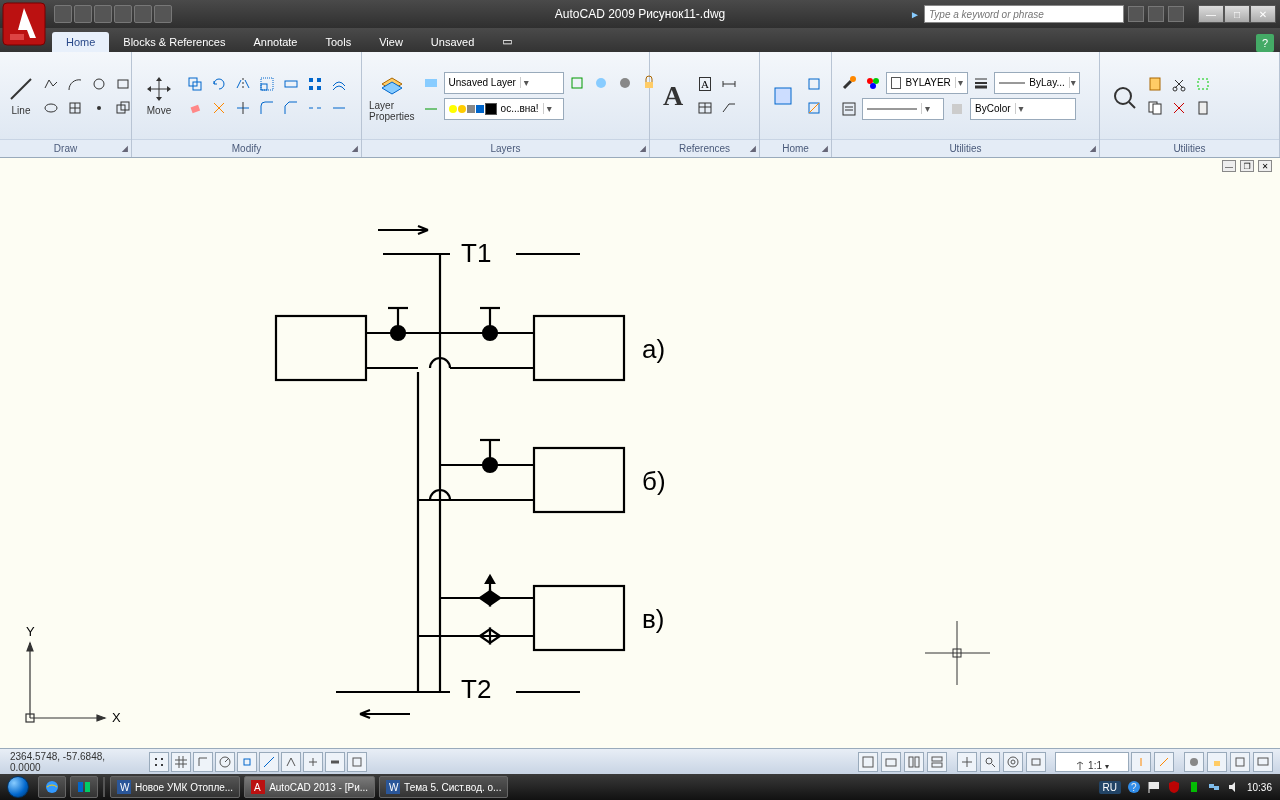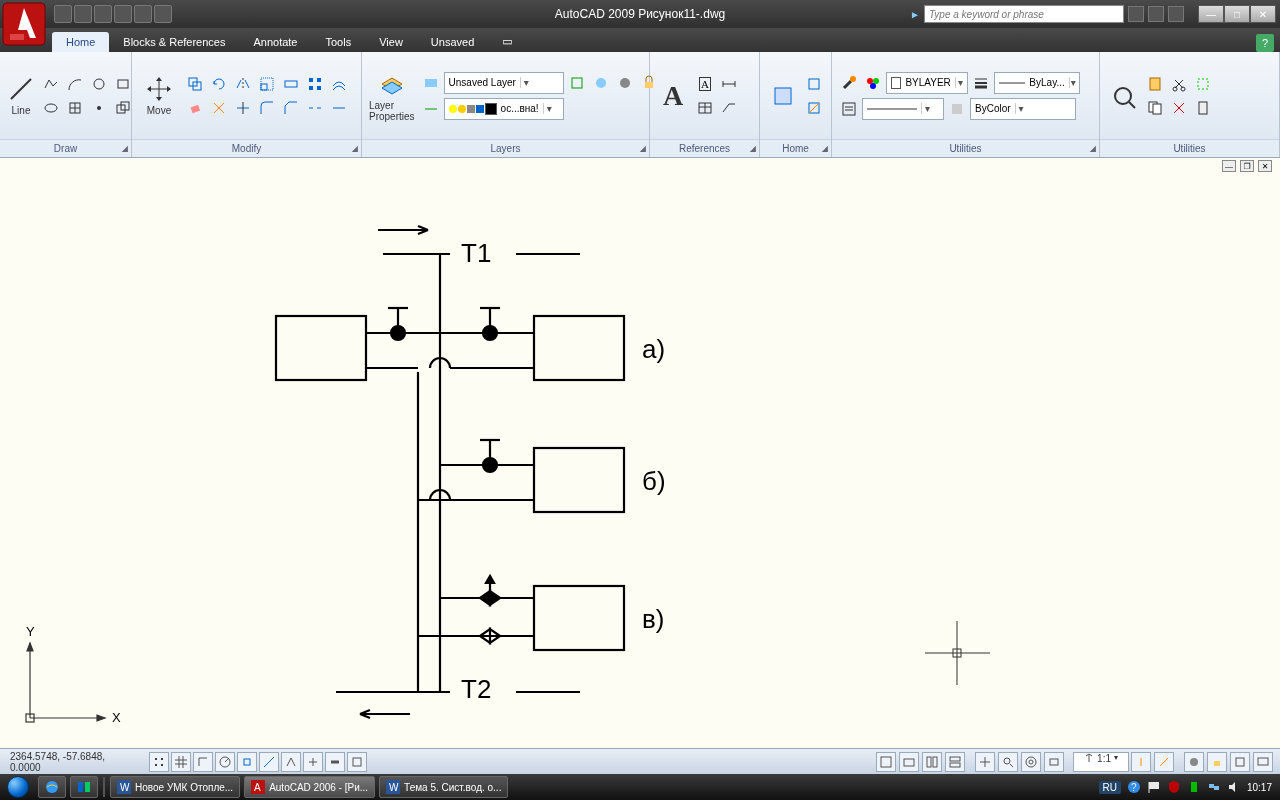--- a/index.html
+++ b/index.html
@@ -48,21 +48,21 @@
 .mdi-controls div { width:14px; height:12px; border:1px solid #888; background:#eee; font-size:8px; display:flex; align-items:center; justify-content:center; }
 .canvas { position:absolute; left:0; top:158px; right:0; bottom:52px; background:#fdfdf3; }
 .canvas svg { width:100%; height:100%; }
 
 
 .statusbar { position:absolute; bottom:26px; left:0; right:0; height:26px; background:linear-gradient(#e8eef6,#c8d4e4); border-top:1px solid #9ab; display:flex; align-items:center; font-size:10px; color:#333; }
 .coords { padding:0 10px; width:148px; }
 .sbtn { width:20px; height:20px; border:1px solid #9ab; background:#eef3f9; margin:0 1px; display:flex; align-items:center; justify-content:center; }
 .sbtn svg { width:12px; height:12px; }
 .status-right { margin-left:auto; display:flex; align-items:center; padding-right:6px; gap:1px; }
-.scale-combo { height:20px; border:1px solid #9ab; background:#fff; padding:0 10px; display:flex; align-items:flex-start; gap:3px; }
+.scale-combo { height:20px; border:1px solid #9ab; background:#fff; padding:0 19px; display:flex; align-items:flex-end; gap:3px; }
 
 
 .taskbar { position:absolute; bottom:0; left:0; right:0; height:26px; background:linear-gradient(#3a3a3a,#111); display:flex; align-items:center; }
 .start { width:36px; height:26px; display:flex; align-items:center; justify-content:center; }
 .start-orb { width:22px; height:22px; border-radius:50%; background:radial-gradient(circle at 30% 30%, #8cf, #06c 60%, #036); border:1px solid #036; }
 .task { height:22px; background:linear-gradient(#555,#333); border:1px solid #666; border-radius:2px; margin:0 2px; display:flex; align-items:center; gap:4px; padding:0 6px; color:#fff; font-size:10px; max-width:170px; }
 .task.active { background:linear-gradient(#7a7a7a,#4a4a4a); }
 .task .ticon { width:14px; height:14px; }
 .tray { margin-left:auto; display:flex; align-items:center; gap:6px; color:#fff; font-size:10px; padding-right:8px; }
 .tray .ticon { width:14px; height:14px; opacity:.9; }
@@ -805,21 +805,21 @@
         <rect width="14" height="14" fill="#2a5699"></rect>
         <text x="3" y="11" font-size="10" fill="#fff">W</text>
       </svg>
     <span>Новое УМК Отопле...</span>
   </div>
   <div class="task active">
     <svg class="ticon" viewBox="0 0 14 14">
         <rect width="14" height="14" fill="#b11"></rect>
         <text x="3" y="11" font-size="10" fill="#fff">A</text>
       </svg>
-    <span>AutoCAD 2006 - [Ри...</span>
+    <span>AutoCAD 2013 - [Ри...</span>
   </div>
   <div class="task">
     <svg class="ticon" viewBox="0 0 14 14">
         <rect width="14" height="14" fill="#2a5699"></rect>
         <text x="3" y="11" font-size="10" fill="#fff">W</text>
       </svg>
     <span>Тема 5. Сист.вод. о...</span>
   </div>
   <div class="tray">
     <span class="lang">RU</span>
@@ -837,15 +837,15 @@
     <svg class="ticon" viewBox="0 0 14 14">
         <rect x="4" y="2" width="6" height="10" fill="#0c0"></rect>
       </svg>
     <svg class="ticon" viewBox="0 0 14 14">
         <rect x="2" y="4" width="5" height="4" fill="#8cf"></rect>
         <rect x="7" y="6" width="5" height="4" fill="#8cf"></rect>
       </svg>
     <svg class="ticon" viewBox="0 0 14 14">
         <path d="M2 5 h3 l3 -3 v10 l-3 -3 h-3 z" fill="#fff"></path>
       </svg>
-    <span>10:17</span>
+    <span>10:36</span>
   </div>
 </div>
 
 </body></html>

